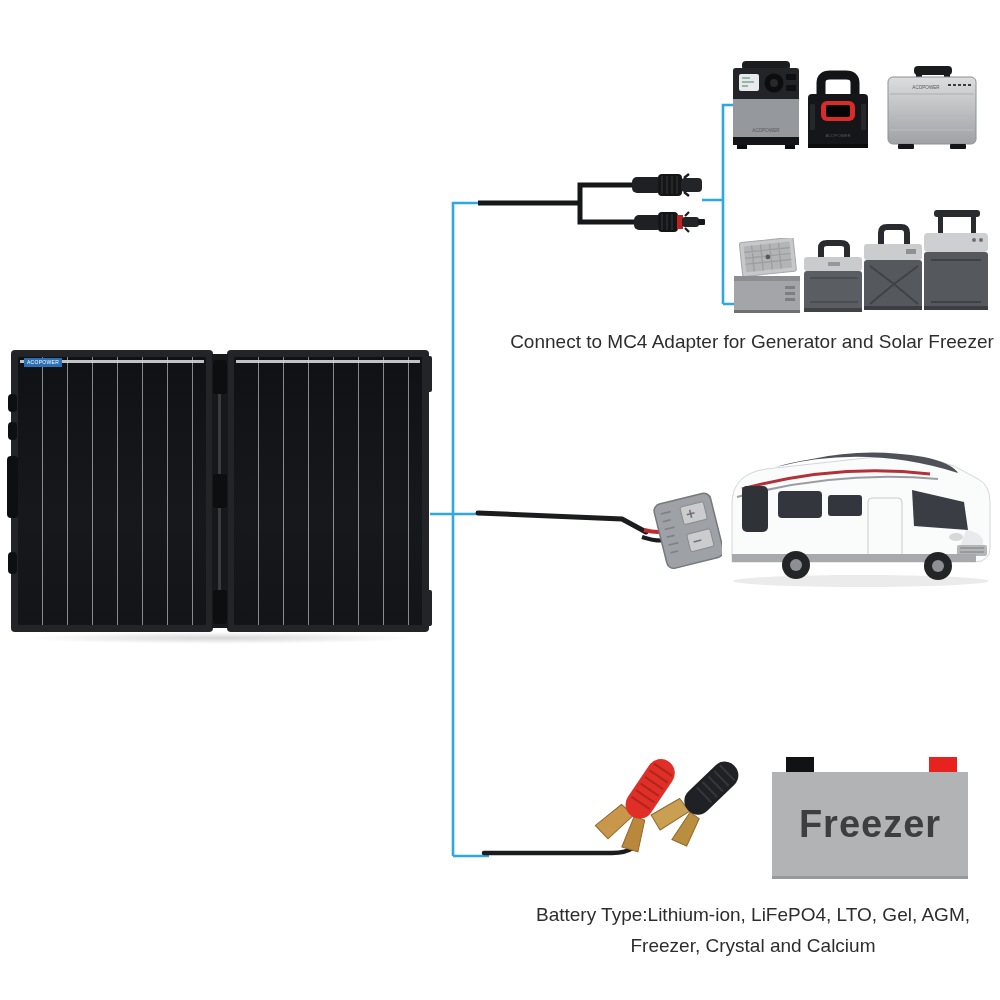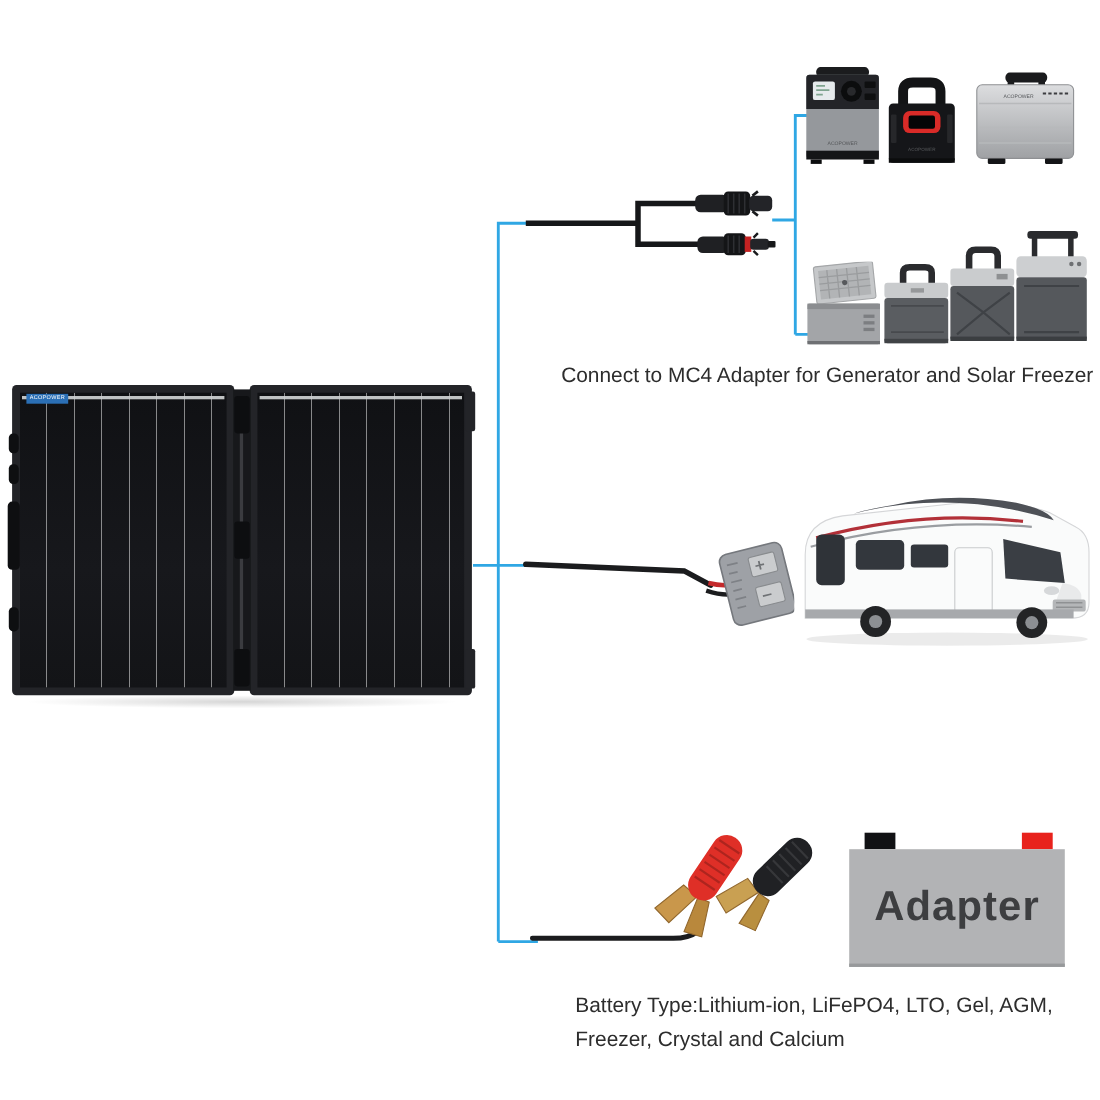--- a/index.html
+++ b/index.html
@@ -38,21 +38,21 @@
   .terminal{position:absolute;top:0;width:28px;height:15px;}
   .terminal.neg{left:14px;background:#111214;}
   .terminal.pos{left:157px;background:var(--terminal-red,#e8221c);}
   .battery-body{position:absolute;left:0;right:0;top:15px;bottom:0;background:var(--battery-gray,#b2b3b5);
          border-bottom:3px solid #97999b;display:flex;align-items:center;justify-content:center;}
   .battery-label{font-weight:bold;font-size:38px;color:var(--battery-text,#3d3e40);letter-spacing:1px;}
 
   
   .caption{color:var(--caption-text,#2d2d2d);font-size:19px;}
   .caption-mc4{left:502px;top:331px;width:500px;text-align:center;}
-  .caption-battery{left:523px;top:899px;width:460px;line-height:31px;text-align:left;}
+  .caption-battery{left:523px;top:899px;width:460px;line-height:31px;text-align:center;}
 
   text.brand{font-family:"Liberation Sans",sans-serif;fill:#56585b;}
 </style>
 </head>
 <body>
 
 <div class="stage">
 
   <svg class="wires" viewBox="0 0 1000 1000">
     <path class="wire" d="M453 856 V203 H480"></path>
@@ -248,21 +248,21 @@
       <path d="M44 58 L55 86 L40 92 L33 60 Z" fill="#b98f3f" stroke="#91672d"></path>
       <rect x="17" y="-4" width="27" height="64" rx="13" fill="var(--clamp-black,#202124)"></rect>
       <path d="M20 6 h21 M20 14 h21 M20 22 h21 M20 30 h21 M20 38 h21" stroke="rgba(255,255,255,.10)" stroke-width="2"></path>
     </g>
   </svg>
 
   <div class="abs battery">
     <div class="terminal neg"></div>
     <div class="terminal pos"></div>
     <div class="battery-body">
-      <span class="battery-label">Adapter</span>
+      <span class="battery-label">Freezer</span>
     </div>
   </div>
 
   <div class="abs caption caption-battery">
     <div>Battery Type:Lithium-ion, LiFePO4, LTO, Gel, AGM,</div>
     <div>Freezer, Crystal and Calcium</div>
   </div>
 
 </div>
 

